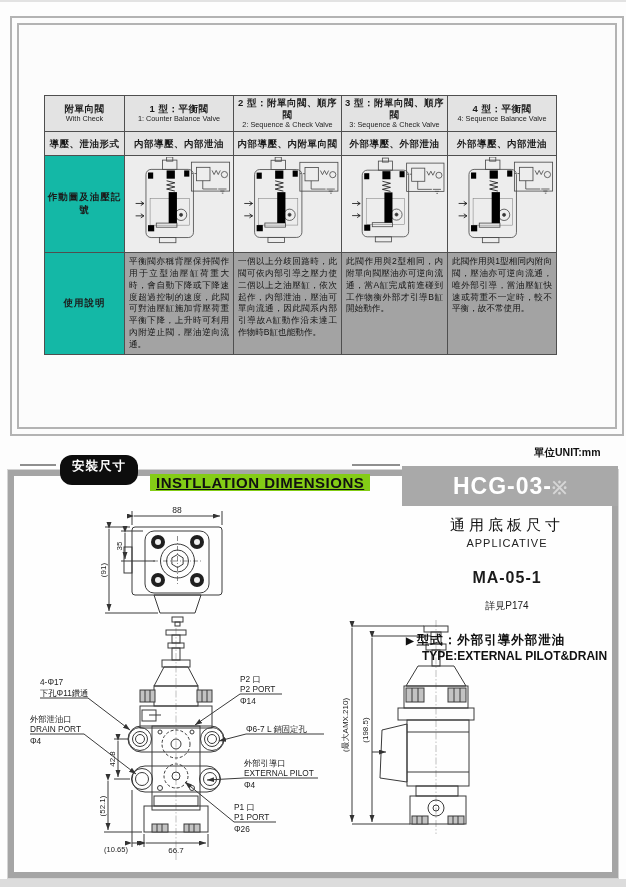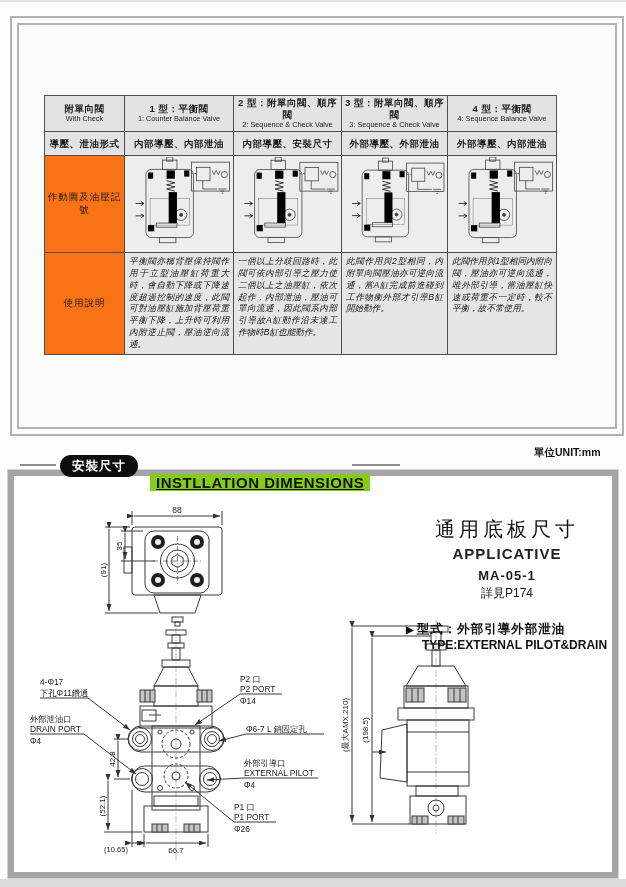--- a/index.html
+++ b/index.html
@@ -14,47 +14,47 @@
   .frame-inner{width:100%;height:100%;border:2px solid #b3b3b3;box-sizing:border-box;background:#fcfcfc;}
 
   
   table.spec{position:absolute;left:44px;top:95px;width:512px;border-collapse:collapse;
              table-layout:fixed;}
   table.spec td{border:1px solid #4f4f4f;padding:1px 2px;text-align:center;vertical-align:middle;
                 overflow:hidden;}
   .hd{background:#e3e3e3;}
   .zh{font-size:9.5px;font-weight:600;line-height:1.25;letter-spacing:.5px;}
   .en{font-size:7.3px;line-height:1.2;color:#222;}
-  .lblcell{background:#f97316;font-size:9.5px;font-weight:400;letter-spacing:1px;}
+  .lblcell{background:#14b8a6;font-size:9.5px;font-weight:700;letter-spacing:1px;}
   .diag-cell{background:#ededed;padding:0 !important;vertical-align:middle;}
   .valve-diagram{width:100%;height:95px;}
-  .usage-cell{background:#e5e5e5;vertical-align:top !important;font-style:italic;}
+  .usage-cell{background:#a3a3a3;vertical-align:top !important;}
   .usage-text{font-size:8.6px;line-height:1.38;text-align:justify;text-justify:inter-ideograph;
               padding:2px 2px;color:#141414;}
 
   
   .dims-box{position:absolute;left:8px;top:470px;width:598px;height:396px;
             border:6px solid #a5a5a5;background:#fefefe;box-shadow:0 0 0 1px #d4d4d4;}
   .rule{position:absolute;height:3px;border-top:2px solid #8f8f8f;border-bottom:2px solid #8f8f8f;
         background:#fff;}
-  .badge{position:absolute;left:60px;top:455px;height:22px;line-height:22px;padding:0 12px;
+  .badge{position:absolute;left:60px;top:455px;height:30px;line-height:22px;padding:0 12px;
          background:#0d0d0d;color:#fff;font-size:12.5px;font-weight:700;border-radius:12px;
          letter-spacing:1px;z-index:4;}
   .sec-title{position:absolute;left:150px;top:474px;font-size:15px;font-weight:700;
              letter-spacing:.5px;color:#111;z-index:4;background:#84cc16;padding:0 6px;text-decoration:underline;}
   .unit{position:absolute;left:534px;top:446px;font-size:10.5px;font-weight:700;color:#111;}
   .hcg-banner{position:absolute;left:402px;top:466px;width:216px;height:40px;background:#a9a9a9;
               z-index:5;text-align:center;line-height:40px;}
   .hcg-banner .model{color:#ffffff;font-size:23px;font-weight:700;letter-spacing:1px;}
   .hcg-banner .mark{color:#d6d6d6;font-size:18px;font-weight:700;}
   .subplate{position:absolute;left:396px;top:516px;width:222px;text-align:center;z-index:3;}
-  .sp-zh{font-size:20px;letter-spacing:4px;font-weight:500;color:#111;}
-  .sp-en{font-size:15px;letter-spacing:1px;margin-top:2px;color:#222;font-weight:bold;}
-  .sp-code{font-size:13px;font-weight:700;margin-top:6px;letter-spacing:1px;}
-  .sp-ref{font-size:12px;margin-top:2px;}
+  .sp-zh{font-size:15px;letter-spacing:4px;font-weight:500;color:#111;}
+  .sp-en{font-size:11px;letter-spacing:1px;margin-top:2px;color:#222;}
+  .sp-code{font-size:16px;font-weight:700;margin-top:20px;letter-spacing:1px;}
+  .sp-ref{font-size:10px;margin-top:12px;}
   .sp-type{margin-top:19px;text-align:left;padding-left:10px;font-size:12.5px;font-weight:700;
            letter-spacing:1px;color:#111;}
   .sp-type-en{text-align:left;padding-left:26px;font-size:12px;font-weight:700;color:#111;}
   .arrow-glyph{font-size:10px;margin-right:2px;}
 
   .drawing{position:absolute;}
   svg text{font-family:"Liberation Sans",sans-serif;fill:#1c1c1c;}
 </style>
 </head>
 <body>
@@ -93,21 +93,21 @@
         <div class="en">3: Sequence &amp; Check Valve</div>
       </td>
       <td class="hd">
         <div class="zh">4 型：平衡閥</div>
         <div class="en">4: Sequence Balance Valve</div>
       </td>
     </tr>
     <tr style="height:24px">
       <td class="hd zh">導壓、泄油形式</td>
       <td class="hd zh">内部導壓、内部泄油</td>
-      <td class="hd zh">内部導壓、安裝尺寸</td>
+      <td class="hd zh">内部導壓、内附單向閥</td>
       <td class="hd zh">外部導壓、外部泄油</td>
       <td class="hd zh">外部導壓、内部泄油</td>
     </tr>
     <tr style="height:97px">
       <td class="lblcell">作動圖及油壓記號</td>
       <td class="diag-cell">
             <div class="valve-diagram">
 <svg viewBox="0 0 104 92" width="100%" height="100%" preserveAspectRatio="xMidYMid meet">
  <g stroke="#4a4a4a" stroke-width="0.8" fill="none">
   <rect x="36" y="3" width="14" height="9"></rect>
@@ -247,20 +247,23 @@
           </td>
     </tr>
   </tbody>
     </table>
 
   <div class="unit">單位UNIT:mm</div>
   <div class="rule" style="left:20px;top:464px;width:36px;"></div>
   <div class="badge">安裝尺寸</div>
   <div class="sec-title">INSTLLATION DIMENSIONS</div>
   <div class="rule" style="left:352px;top:464px;width:48px;"></div>
+  <div class="hcg-banner">
+    <span class="model">HCG-03-</span><span class="mark">※</span>
+  </div>
 
   <div class="dims-box"></div>
 
   <div class="subplate">
     <div class="sp-zh">通用底板尺寸</div>
     <div class="sp-en">APPLICATIVE</div>
     <div class="sp-code">MA-05-1</div>
     <div class="sp-ref">詳見P174</div>
     <div class="sp-type"><span class="arrow-glyph">▶</span><span>型式：外部引導外部泄油</span></div>
     <div class="sp-type-en">TYPE:EXTERNAL PILOT&amp;DRAIN</div>

